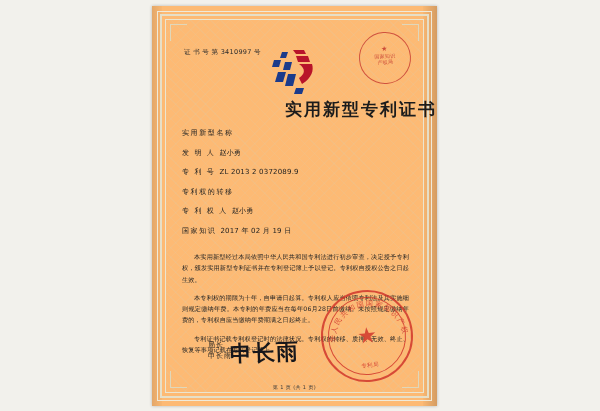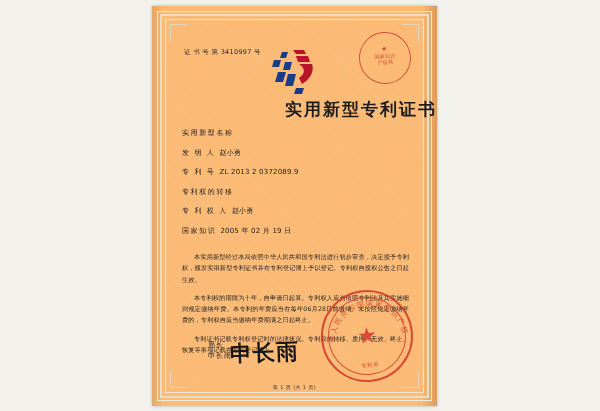--- a/index.html
+++ b/index.html
@@ -324,21 +324,21 @@
       </div>
       <div class="field-row">
         <span class="field-label">专利权的转移</span>
       </div>
       <div class="field-row">
         <span class="field-label">专 利 权 人</span>
         <span class="field-value">赵小勇</span>
       </div>
       <div class="field-row">
         <span class="field-label">国家知识</span>
-        <span class="field-value">2005 年 02 月 19 日</span>
+        <span class="field-value">2017 年 02 月 19 日</span>
       </div>
     </div>
 
     <div class="body-text">
       <p>本实用新型经过本局依照中华人民共和国专利法进行初步审查，决定授予专利权，颁发实用新型专利证书并在专利登记簿上予以登记。专利权自授权公告之日起生效。</p>
       <p>本专利权的期限为十年，自申请日起算。专利权人应当依照专利法及其实施细则规定缴纳年费。本专利的年费应当在每年06月28日前缴纳。未按照规定缴纳年费的，专利权自应当缴纳年费期满之日起终止。</p>
       <p>专利证书记载专利权登记时的法律状况。专利权的转移、质押、无效、终止、恢复等事项记载在专利登记簿上。</p>
     </div>
 
     <div class="sig-block">

